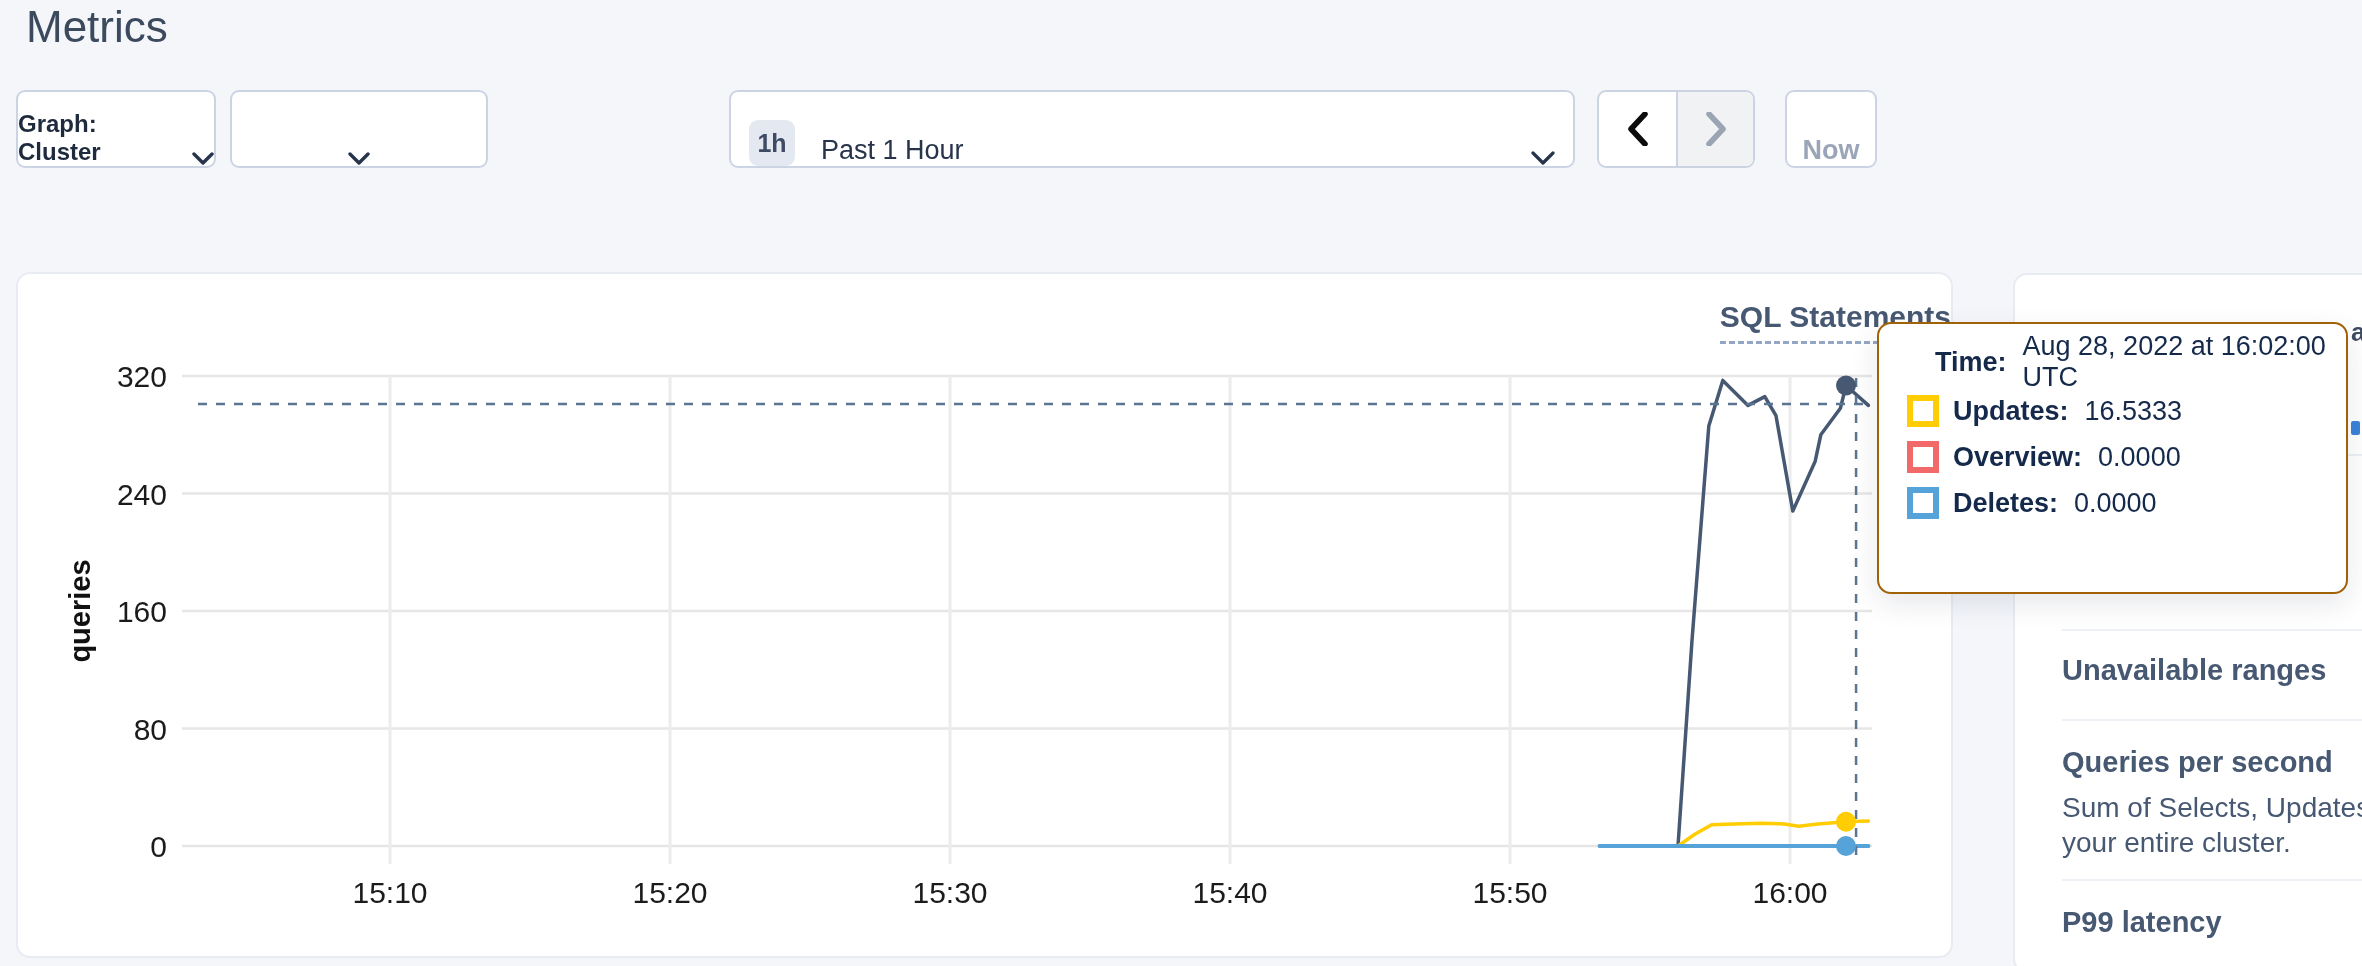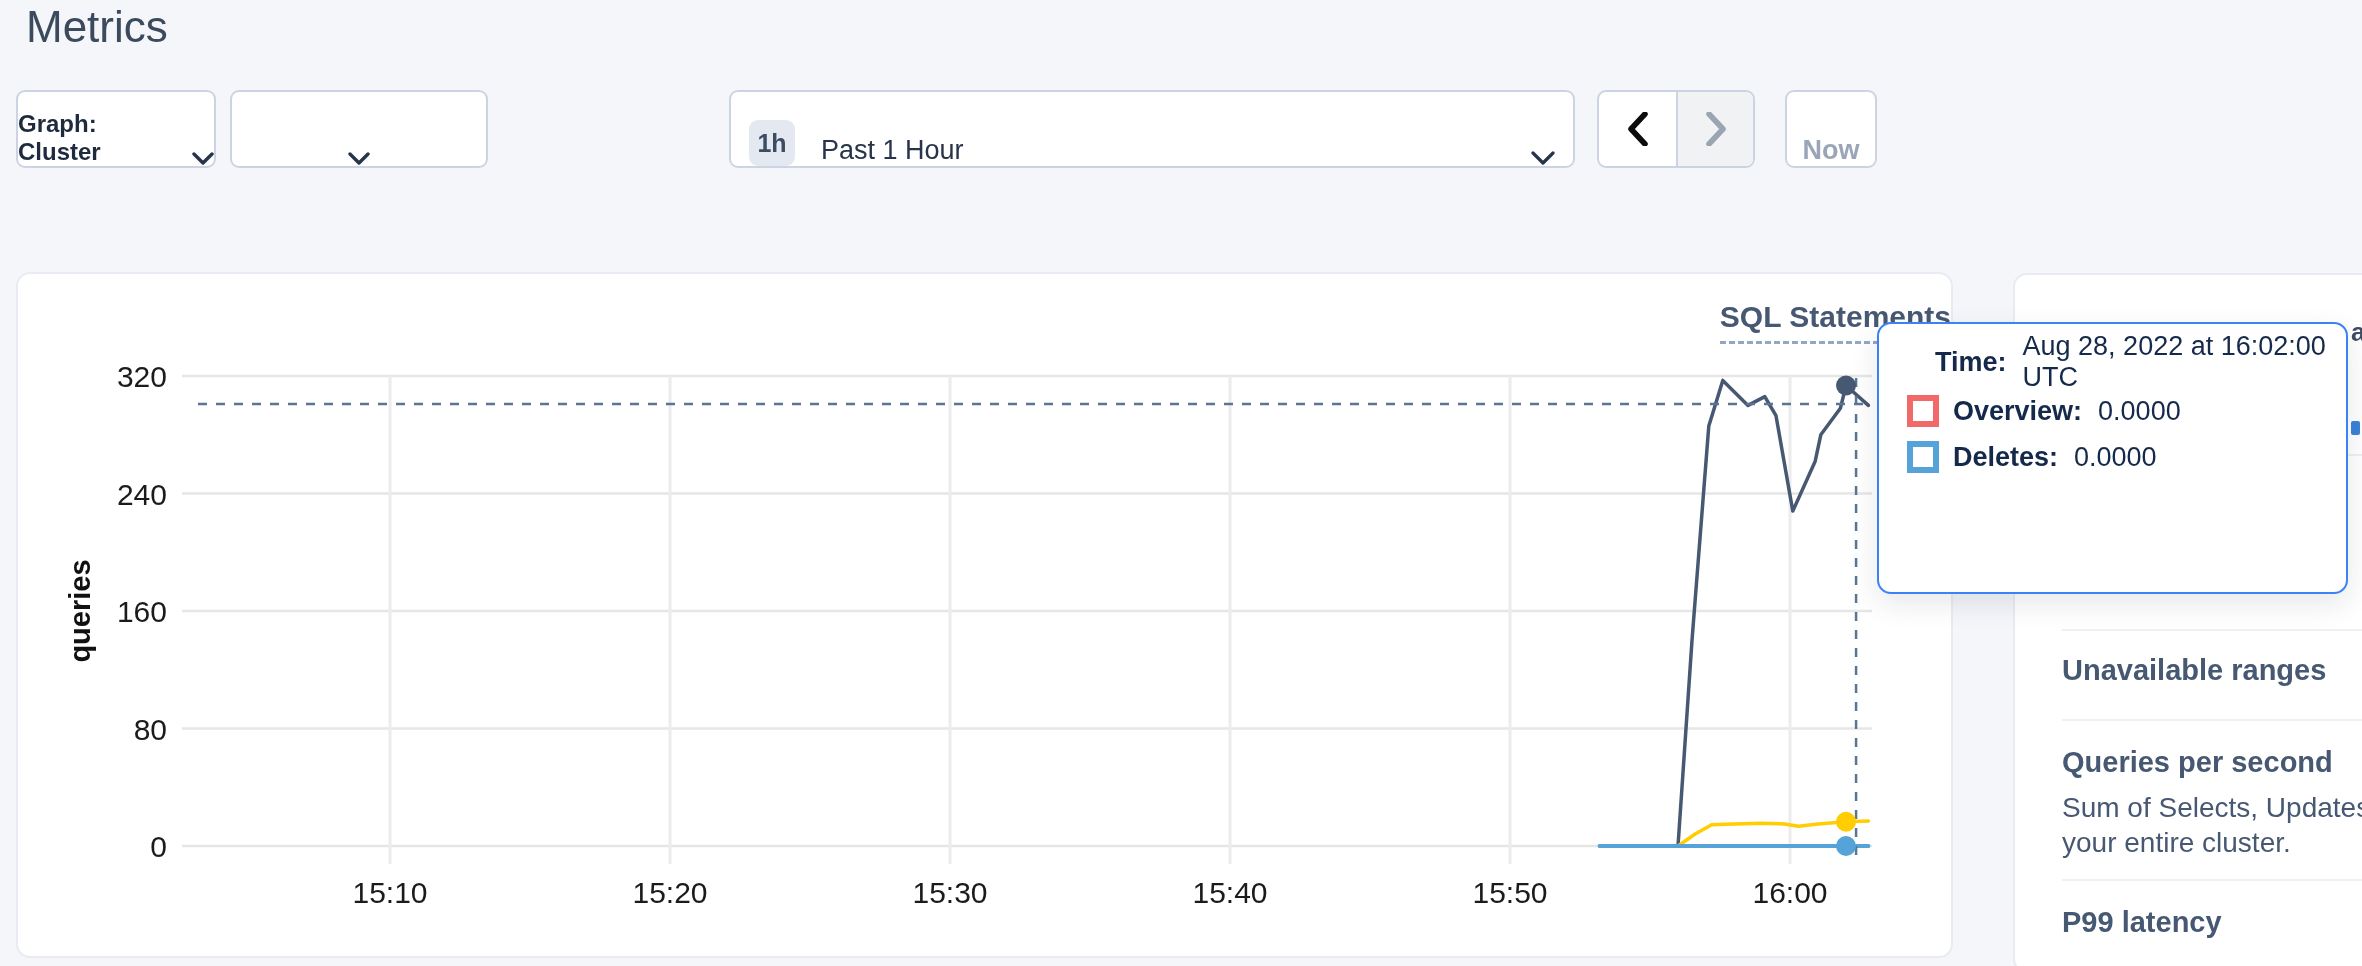--- a/index.html
+++ b/index.html
@@ -43,21 +43,21 @@
     display:inline-block;font-size:30px;font-weight:700;color:#475872;
     border-bottom:3px dashed #93a7c4;padding-bottom:7px;cursor:pointer;
   }
   #plot{position:absolute;left:0;top:0;width:1933px;height:682px;}
   .tick{font:400 30px "Liberation Sans",sans-serif;fill:#1b1b1b;}
   .ylab{font:700 29px "Liberation Sans",sans-serif;fill:#111;}
   .dash{stroke:#5b7593;stroke-width:2.5;stroke-dasharray:9 9;fill:none;}
   
   #tooltip{
     left:1877px;top:322px;width:471px;height:272px;background:#fff;z-index:10;
-    border:2px solid #3b82f6;border-radius:14px;box-sizing:border-box;
+    border:2px solid #a16207;border-radius:14px;box-sizing:border-box;
     box-shadow:0 10px 28px rgba(20,30,60,.10);
     padding:18px 0 0 28px;color:#15294b;font-size:27px;
   }
   .trow{display:flex;align-items:center;height:46px;}
   #time-row{margin-left:28px;height:40px;margin-bottom:6px;}
   .trow b{font-weight:700;}
   .trow .val{margin-left:16px;font-weight:400;}
   .swatch{
     width:20px;height:20px;border:6px solid #475872;background:#fff;
     margin-right:14px;flex:0 0 auto;
@@ -167,20 +167,25 @@
   <div class="sb-divider" style="top:604px"></div>
   <div class="sb-h" style="top:631px">P99 latency</div>
 </div>
 
 <div class="abs" id="tooltip">
   <div class="trow" id="time-row">
     <b>Time:</b>
     <span class="val">Aug 28, 2022 at 16:02:00 UTC</span>
   </div>
   <div class="trow">
+    <span class="swatch" style="border-color: rgb(255, 205, 2);"></span>
+    <b>Updates:</b>
+    <span class="val">16.5333</span>
+  </div>
+  <div class="trow">
     <span class="swatch" style="border-color: rgb(241, 105, 105);"></span>
     <b>Overview:</b>
     <span class="val">0.0000</span>
   </div>
   <div class="trow">
     <span class="swatch" style="border-color: rgb(85, 163, 216);"></span>
     <b>Deletes:</b>
     <span class="val">0.0000</span>
   </div>
 </div>

